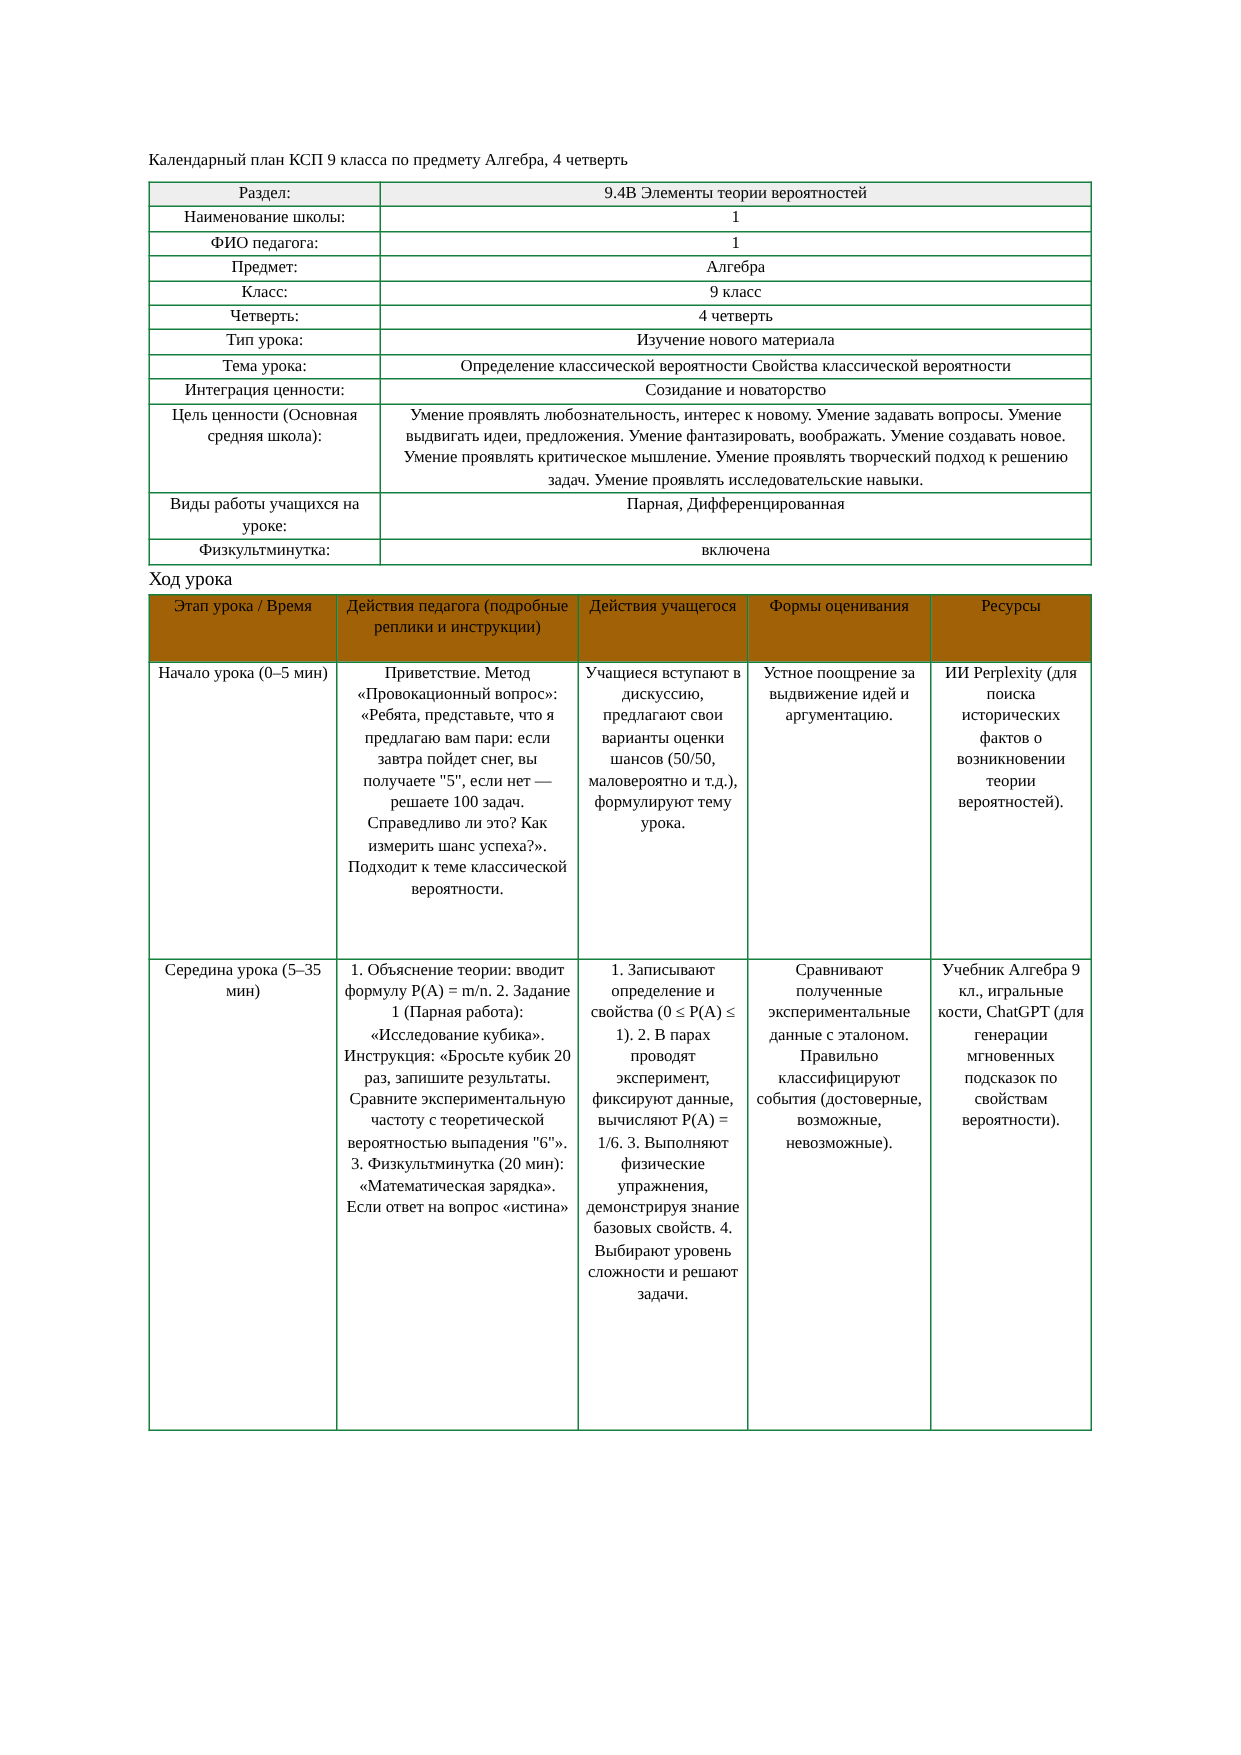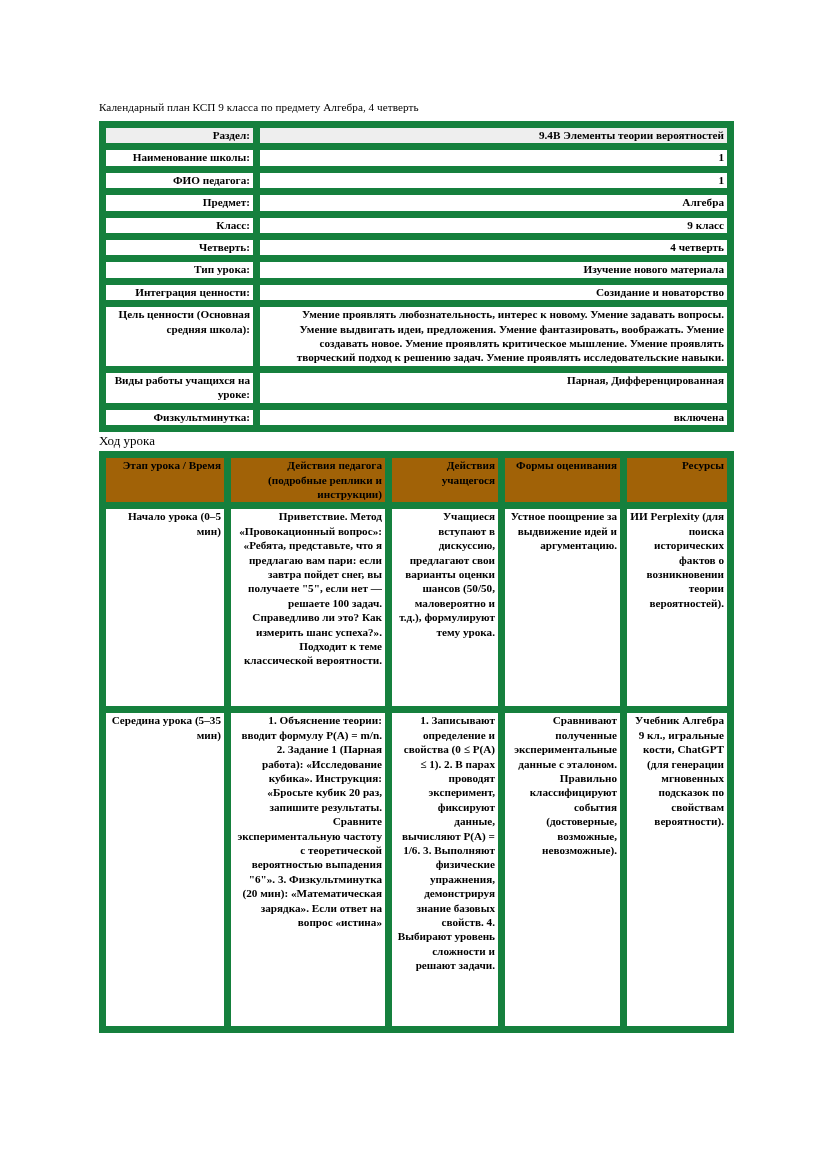--- a/index.html
+++ b/index.html
@@ -36,25 +36,25 @@
     margin: 2px 0 3px 0;
   }
   table {
     border-collapse: collapse;
     table-layout: fixed;
     width: 628px;
     font-size: 11.2px;
     line-height: 14.4px;
   }
   table td, table th {
-    border: 7px solid #15803d;
+    border: 1px solid #15803d;
     padding: 0px 3px 1px 3px;
     vertical-align: top;
-    text-align: right;
-    font-weight: bold;
+    text-align: center;
+    font-weight: normal;
     word-wrap: break-word;
     overflow-wrap: break-word;
     hyphens: none;
   }
   
   .info-table col.c-label { width: 154px; }
   .info-table col.c-value { width: 474px; }
   .info-table tr.shaded td { background: #eeeeee; }
   .info-table td { height: 13px; }
   .info-table td.label { white-space: normal; }
@@ -105,20 +105,24 @@
         </tr>
         <tr>
           <td class="label">Четверть:</td>
           <td>4 четверть</td>
         </tr>
         <tr>
           <td class="label">Тип урока:</td>
           <td>Изучение нового материала</td>
         </tr>
         <tr>
+          <td class="label">Тема урока:</td>
+          <td>Определение классической вероятности Свойства классической вероятности</td>
+        </tr>
+        <tr>
           <td class="label">Интеграция ценности:</td>
           <td>Созидание и новаторство</td>
         </tr>
         <tr>
           <td class="label">Цель ценности (Основная средняя школа):</td>
           <td>Умение проявлять любознательность, интерес к новому. Умение задавать вопросы. Умение выдвигать идеи, предложения. Умение фантазировать, воображать. Умение создавать новое. Умение проявлять критическое мышление. Умение проявлять творческий подход к решению задач. Умение проявлять исследовательские навыки.</td>
         </tr>
         <tr>
           <td class="label">Виды работы учащихся на уроке:</td>
           <td>Парная, Дифференцированная</td>

